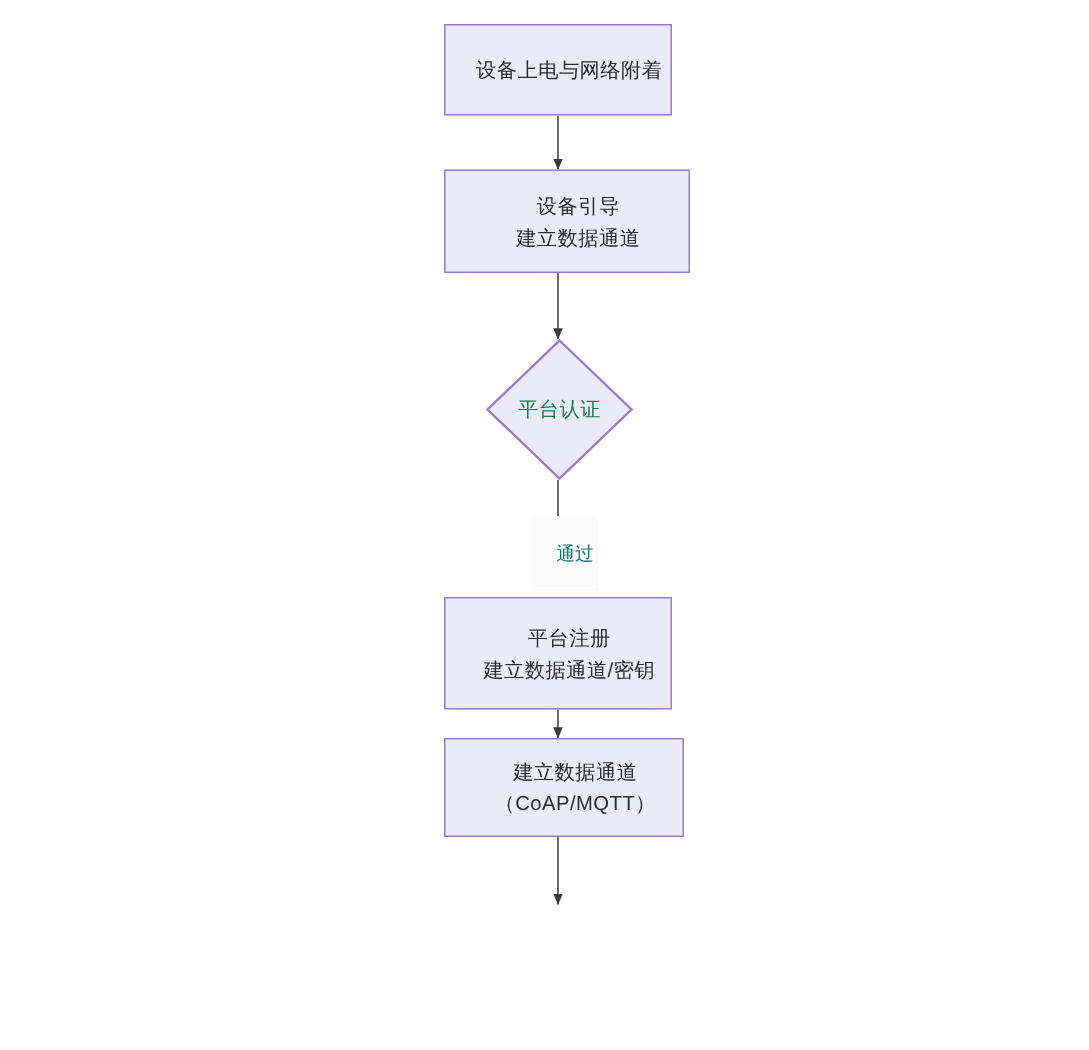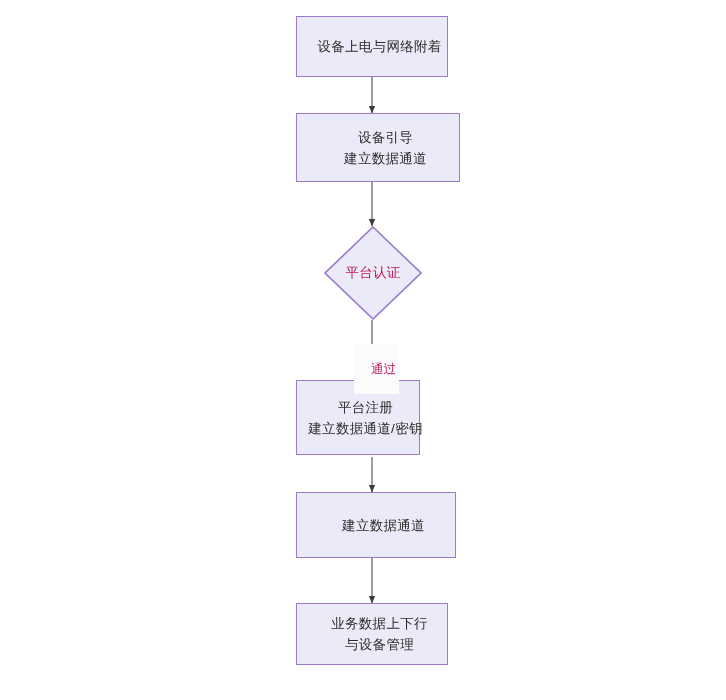--- a/index.html
+++ b/index.html
@@ -53,30 +53,30 @@
     left: 0;
     top: 0;
     width: 100%;
     height: 100%;
   }
   .decision-label {
     position: relative;
     z-index: 2;
     font-size: 13.5px;
     line-height: 20px;
-    color: #be185d;
+    color: #15803d;
     text-align: center;
     letter-spacing: 0.3px;
     white-space: pre;
   }
   .edge-label {
     position: absolute;
     z-index: 5;
     background: #fbfbfc;
-    color: #be185d;
+    color: #0f766e;
     font-size: 12.5px;
     line-height: 16px;
     padding: 1px 3px;
     text-align: center;
     white-space: pre;
   }
   svg.connectors {
     position: absolute;
     left: 0;
     top: 0;
@@ -119,27 +119,24 @@
     <svg class="decision-shape" viewBox="0 0 98 94" preserveAspectRatio="none" xmlns="http://www.w3.org/2000/svg">
       <polygon points="49,1 97,47 49,93 1,47" fill="#ebeaf8" stroke="#9a79cf" stroke-width="1.6"></polygon>
     </svg>
     <span class="decision-label">平台认证</span>
   </div>
 
   <div class="edge-label" style="left:354px; top:344px;">
     <span>通过</span>
   </div>
 
-  <div class="node" style="left:296px; top:380px; width:124px; height:75px;">
+  <div class="node" style="left:296px; top:398px; width:152px; height:75px;">
     <span class="line">平台注册</span>
     <span class="line">建立数据通道/密钥</span>
   </div>
 
   <div class="node" style="left:296px; top:492px; width:160px; height:66px;">
     <span class="line">建立数据通道</span>
+    <span class="line">（CoAP/MQTT）</span>
   </div>
 
-  <div class="node" style="left:296px; top:603px; width:152px; height:62px;">
-    <span class="line">业务数据上下行</span>
-    <span class="line">与设备管理</span>
-  </div>
 
 </div>
 
 </body></html>

